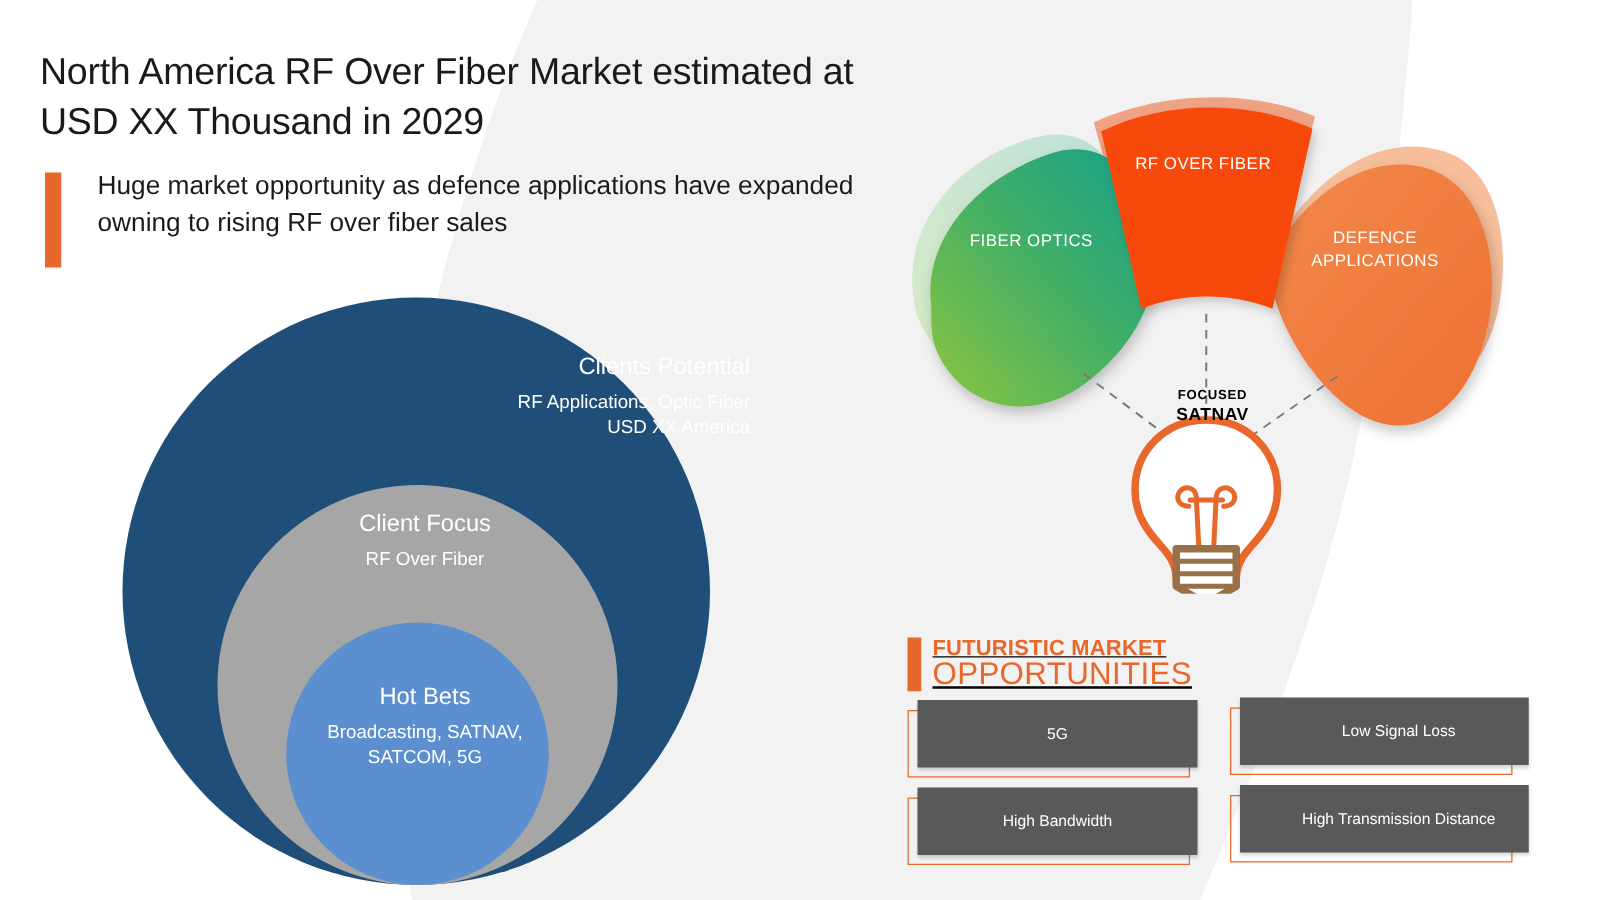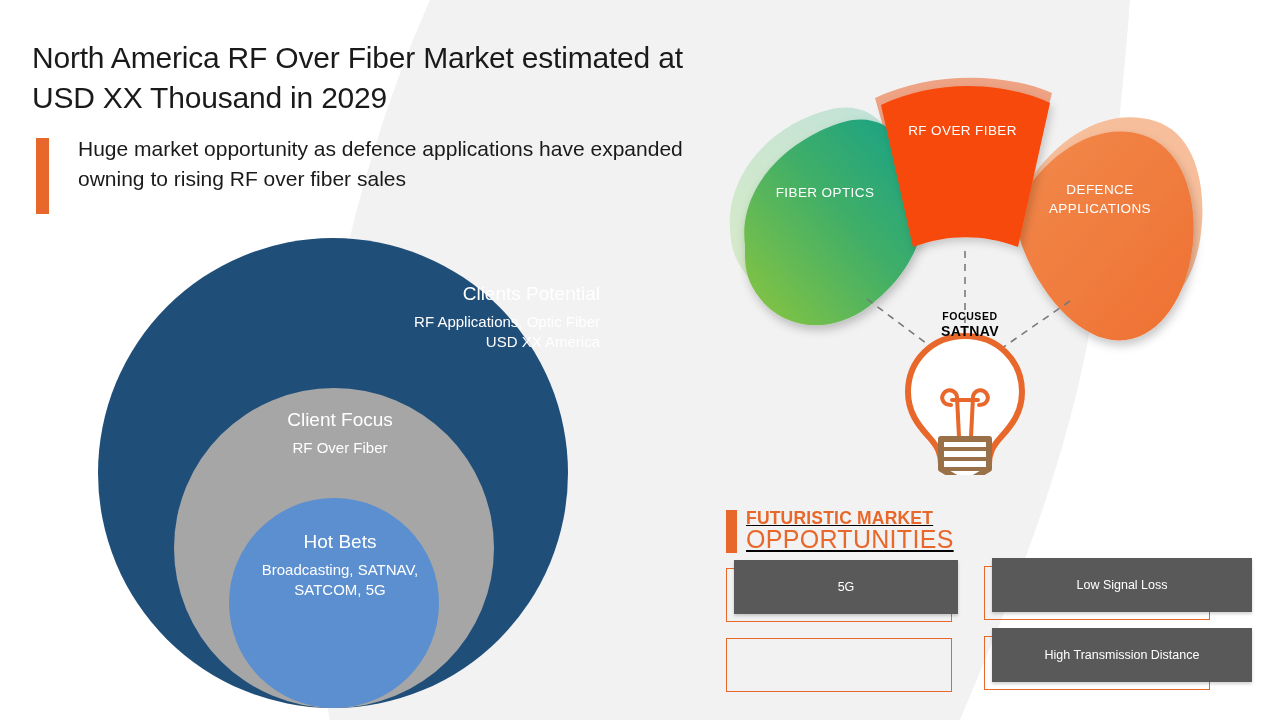--- a/index.html
+++ b/index.html
@@ -38,21 +38,21 @@
   .c-mid{left:94px;top:160px;width:320px;height:320px;background:#A6A6A6;}
   .c-inner{left:149px;top:270px;width:210px;height:210px;background:#5B8FD0;}
   .circ-label{
     position:absolute;width:100%;text-align:center;color:#ffffff;
     pointer-events:none;
   }
   .cl-title{font-size:19px;line-height:24px;font-weight:400;}
   .cl-sub{font-size:15px;line-height:20px;font-weight:400;margin-top:6px;}
   .lbl-outer{left:0;top:54px;text-align:right;}
   .lbl-mid{left:0;top:180px;}
-  .lbl-inner{left:0;top:302px;}
+  .lbl-inner{left:0;top:318px;}
 
   
   .petals{position:absolute;left:700px;top:55px;width:560px;height:420px;z-index:6;}
   .petals svg{display:block;}
   .petal-text{
     position:absolute;color:#ffffff;text-align:center;font-size:13.5px;
     line-height:19px;letter-spacing:.4px;pointer-events:none;
   }
   .pt-green{left:45px;top:128px;width:160px;}
   .pt-orange{left:175px;top:66px;width:175px;}
@@ -87,21 +87,21 @@
   .card-frame{
     position:absolute;left:0;top:8px;width:226px;height:54px;
     border:1.4px solid #E8672A;box-sizing:border-box;
   }
   .card-body{
     position:absolute;left:8px;top:0px;width:224px;height:54px;
     background:#595959;color:#ffffff;display:flex;align-items:center;
     justify-content:center;font-size:12.5px;line-height:16px;text-align:center;
     box-shadow:0 2px 3px rgba(0,0,0,.18);
   }
-  .cs-2 .card-body,.cs-4 .card-body{width:260px;}
+  .cs-2 .card-body,.cs-4 .card-body{width:208px;padding-left:23px;}
 </style>
 </head>
 <body>
 
 <div class="stage">
 
   <svg class="bg-blob" viewBox="0 0 1280 720" preserveAspectRatio="none" aria-hidden="true">
     <path d="M430,0 L1130,0 C1130,0 1118,180 1090,330 C1062,480 1010,600 960,720 L330,720 C330,720 300,560 320,400 C342,228 390,90 430,0 Z" fill="#F2F2F2"></path>
   </svg>
 
@@ -234,20 +234,21 @@
       <div class="card-slot cs-1">
         <div class="card-frame"></div>
         <div class="card-body">5G</div>
       </div>
       <div class="card-slot cs-2">
         <div class="card-frame"></div>
         <div class="card-body">Low Signal Loss</div>
       </div>
       <div class="card-slot cs-3">
         <div class="card-frame"></div>
+        <div class="card-body">High Bandwidth</div>
       </div>
       <div class="card-slot cs-4">
         <div class="card-frame"></div>
         <div class="card-body">High Transmission Distance</div>
       </div>
     </div>
   </div>
 
 </div>
 

